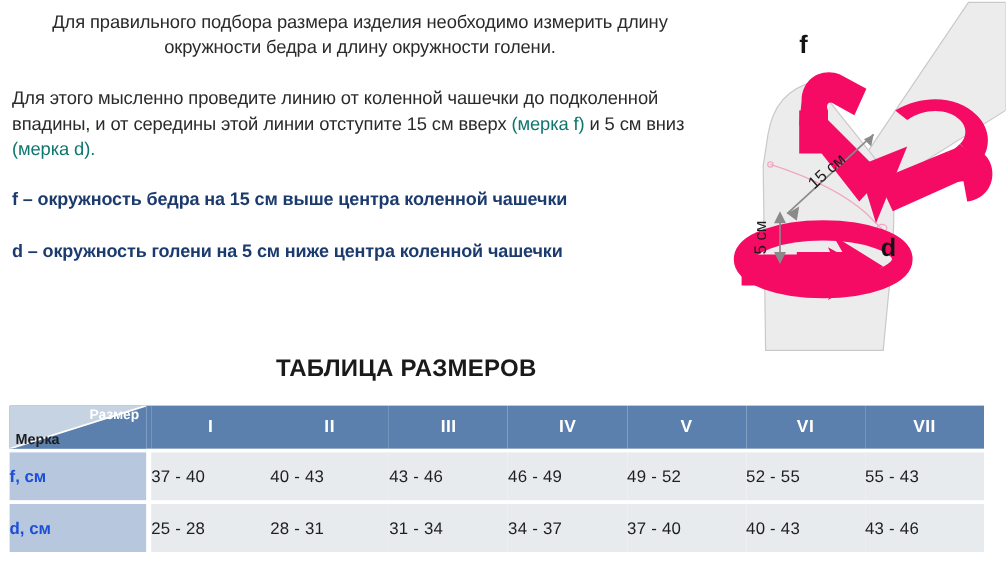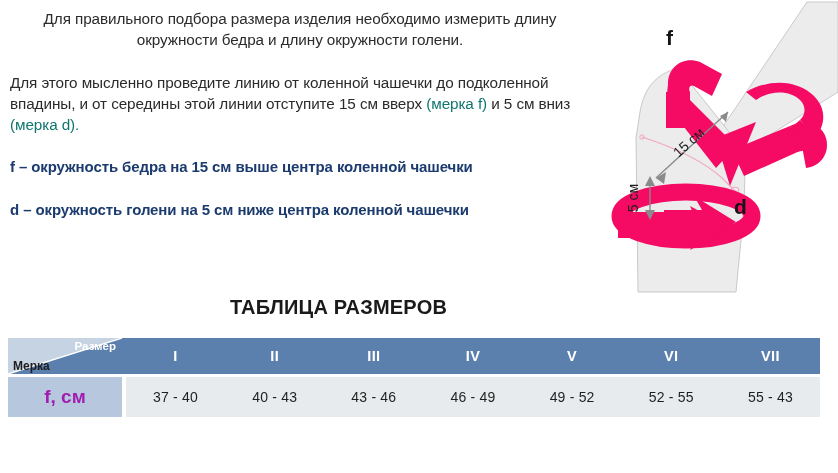--- a/index.html
+++ b/index.html
@@ -114,32 +114,31 @@
     text-align: center;
     vertical-align: middle;
     letter-spacing: 0.4px;
   }
 
   .spacer-row td { height: 3px; background: #ffffff; padding: 0; }
 
   .rowlabel-cell {
     height: 40px;
     background: #b6c7de;
-    color: #a21caf;
-    font-size: 19px;
-    font-weight: bold;
-    text-align: center;
+    color: #1d4ed8;
+    font-size: 14px;
+    font-weight: bold;
     vertical-align: middle;
   }
   .data-cell {
     height: 40px;
     background: #e8ebee;
     color: #1f1f1f;
     font-size: 14px;
-    text-align: center;
+    text-align: left;
     vertical-align: middle;
     letter-spacing: 0.2px;
   }
   .gap-cell { width: 4px; background: #ffffff; }
 
   
   .leg-figure {
     position: absolute;
     left: 594px;
     top: 0px;
@@ -269,14 +268,25 @@
       <td class="data-cell">40 - 43</td>
       <td class="data-cell">43 - 46</td>
       <td class="data-cell">46 - 49</td>
       <td class="data-cell">49 - 52</td>
       <td class="data-cell">52 - 55</td>
       <td class="data-cell">55 - 43</td>
     </tr>
     <tr class="spacer-row">
       <td colspan="9"></td>
     </tr>
+    <tr>
+      <td class="rowlabel-cell">d, см</td>
+      <td class="gap-cell"></td>
+      <td class="data-cell">25 - 28</td>
+      <td class="data-cell">28 - 31</td>
+      <td class="data-cell">31 - 34</td>
+      <td class="data-cell">34 - 37</td>
+      <td class="data-cell">37 - 40</td>
+      <td class="data-cell">40 - 43</td>
+      <td class="data-cell">43 - 46</td>
+    </tr>
   </tbody>
 </table>
 
 </body></html>

